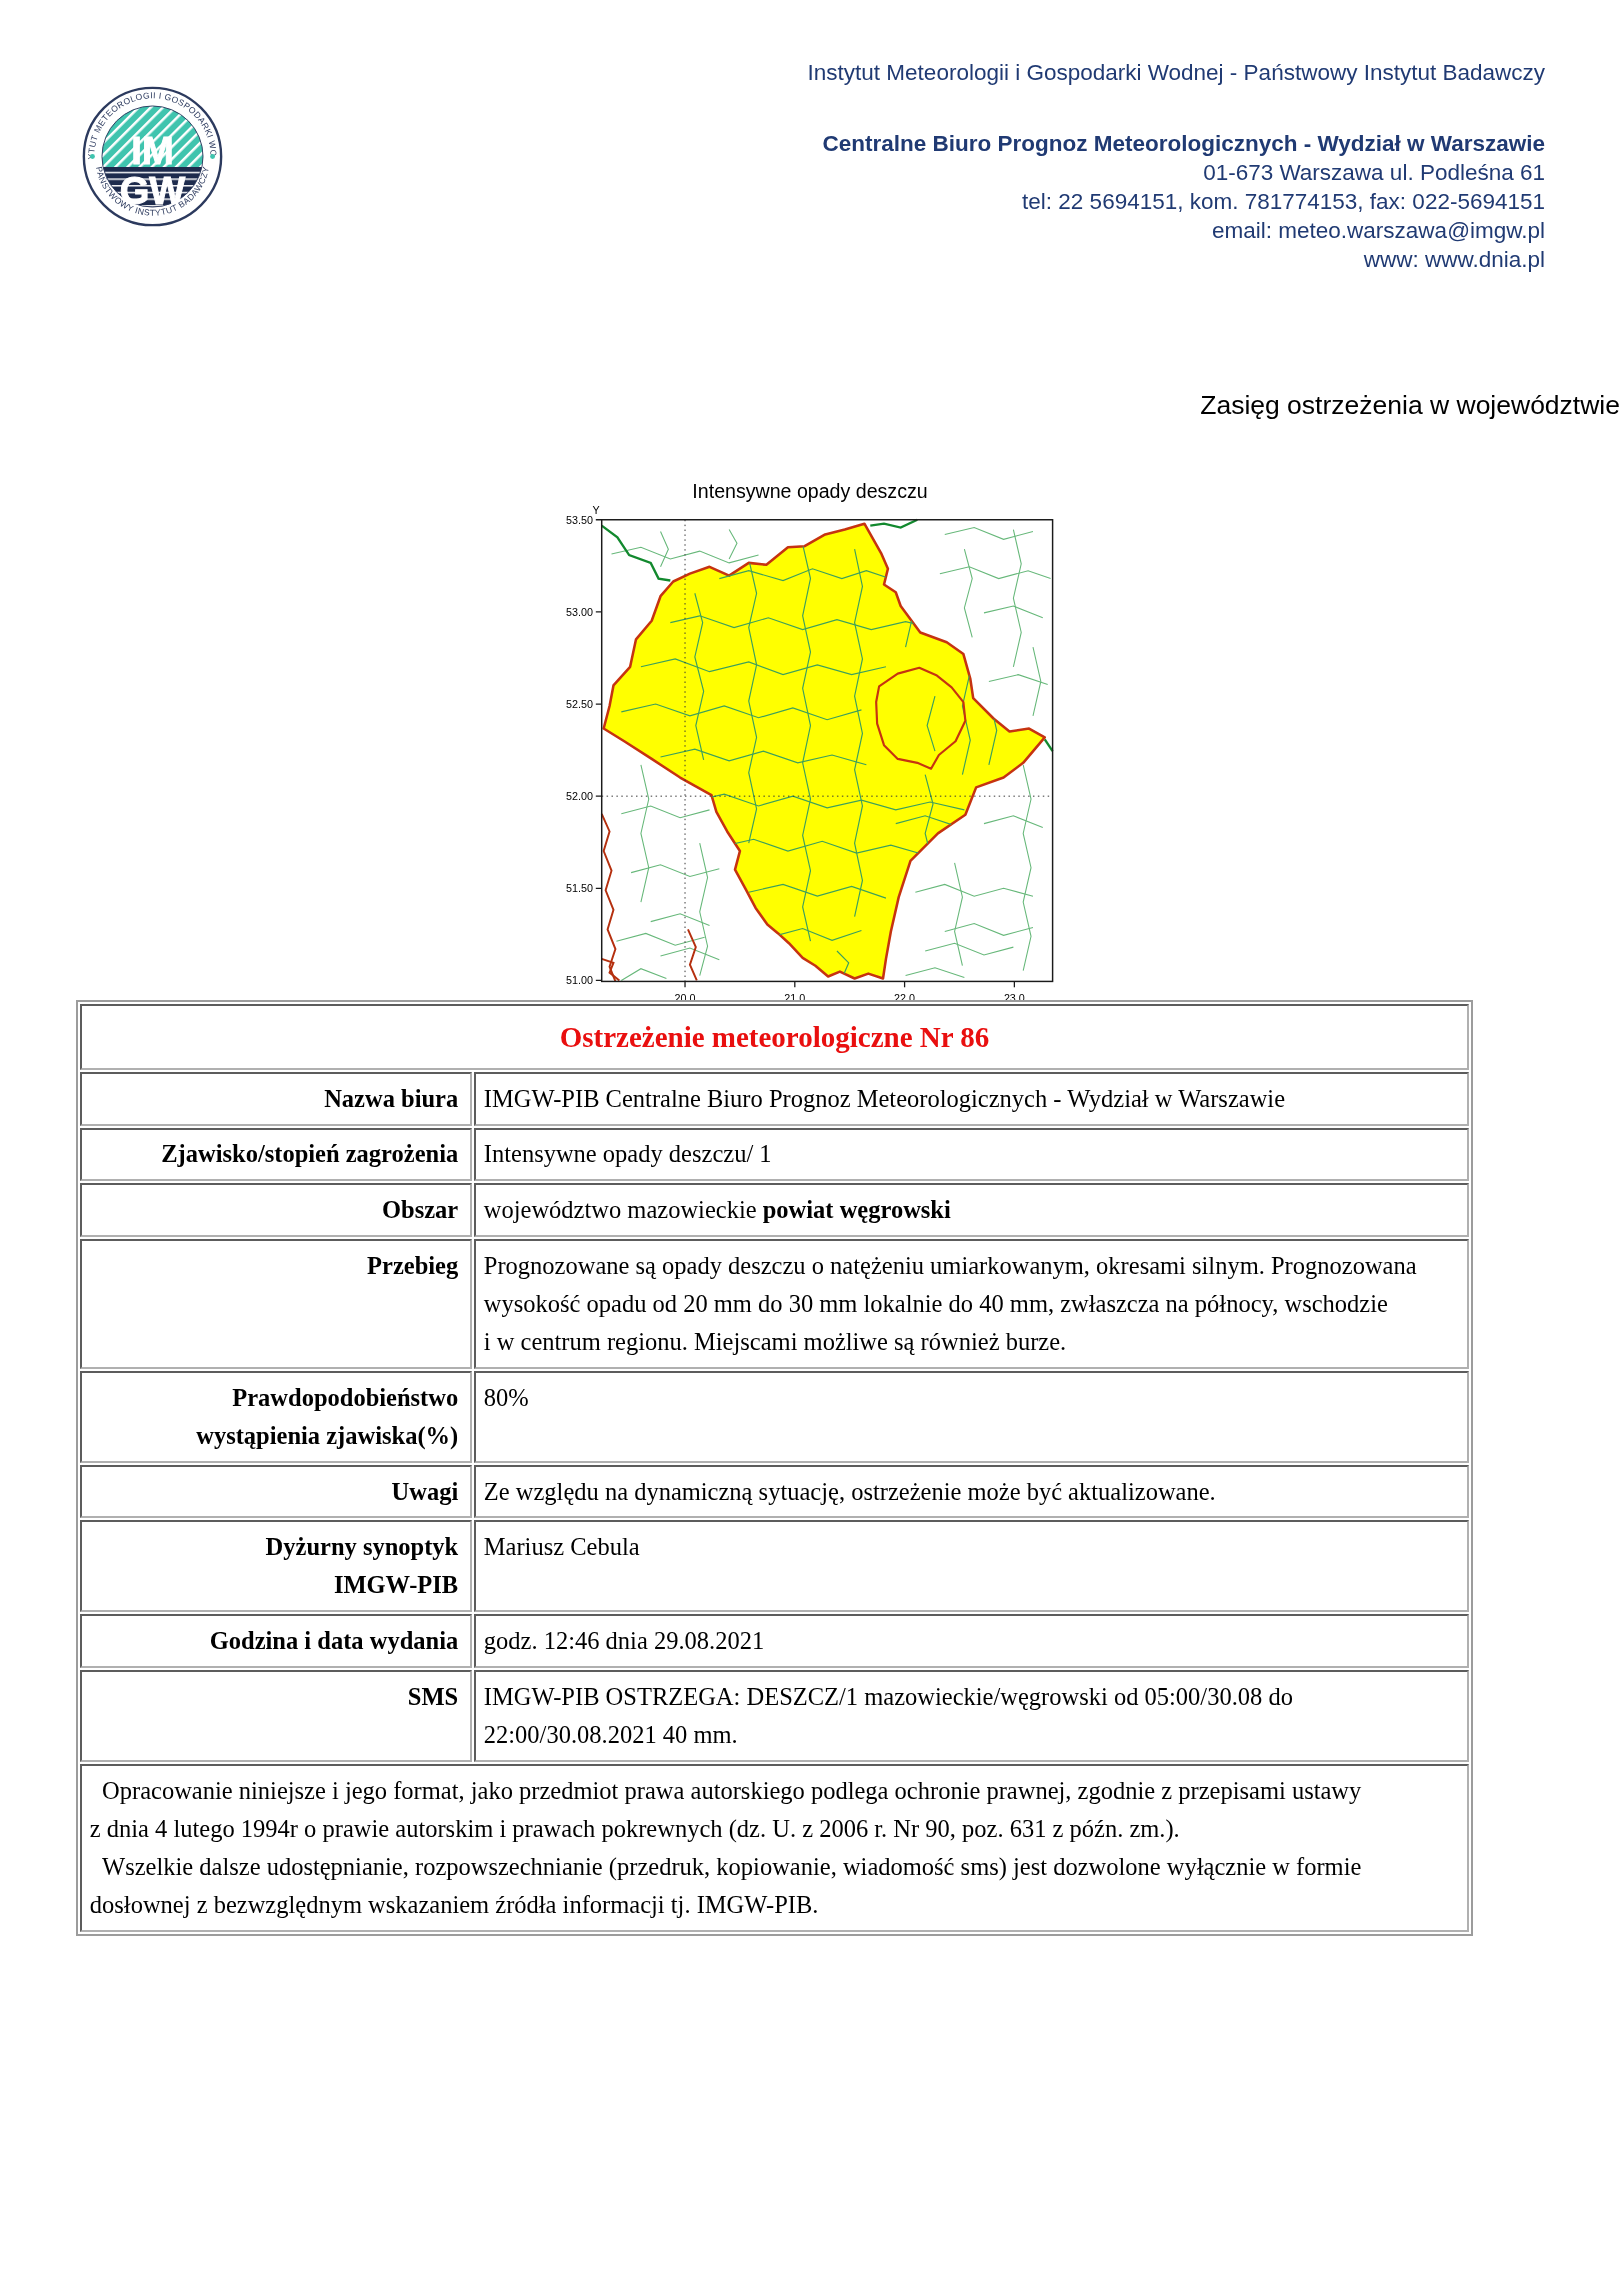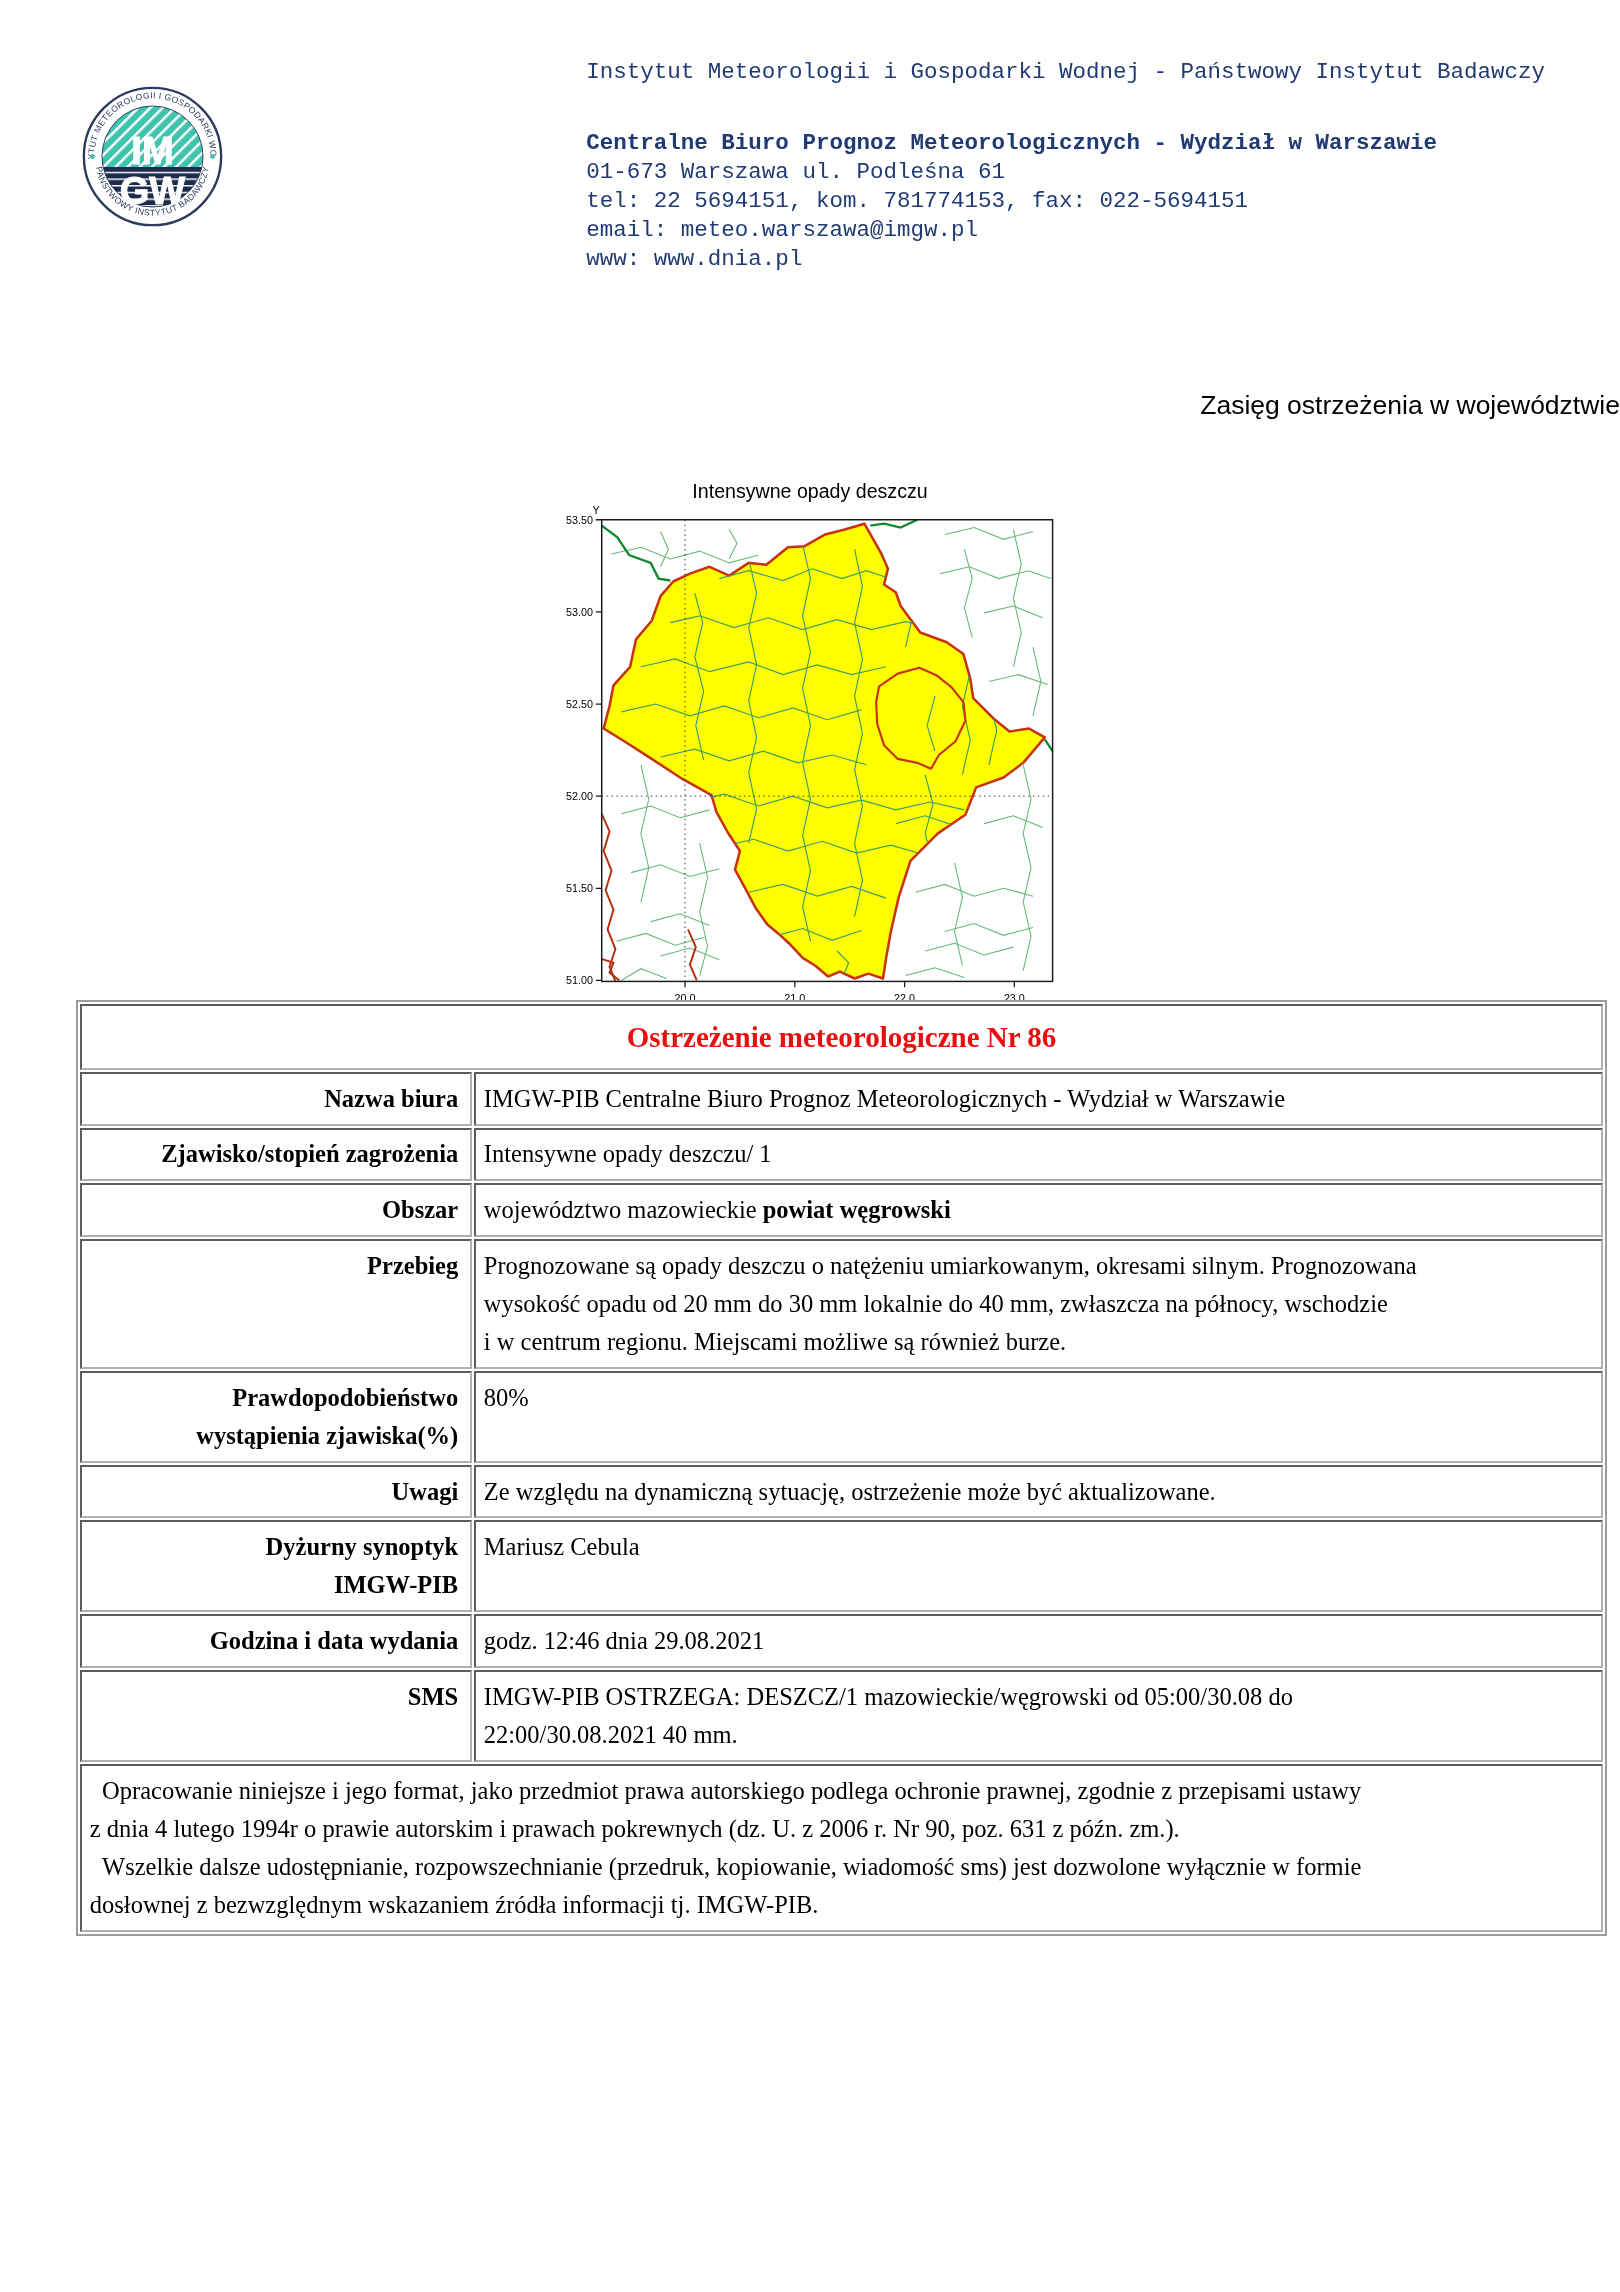--- a/index.html
+++ b/index.html
@@ -3,38 +3,38 @@
 <meta charset="utf-8">
 <style>
   html,body{margin:0;padding:0;background:#fff;}
   .page{position:relative;width:1620px;height:2293px;background:#ffffff;
         font-family:"Liberation Serif",serif;overflow:hidden;}
 
   
   .logo{position:absolute;left:81px;top:85px;width:143px;height:143px;}
 
   
-  .contact{position:absolute;top:58px;right:75px;text-align:left;
-           font-family:Liberation Mono, monospace;font-size:22.5px;
+  .contact{position:absolute;top:58px;right:75px;text-align:right;
+           font-family:Liberation Sans, sans-serif;font-size:22.5px;
            line-height:29px;color:#203a73;}
   .contact div:nth-child(2){font-weight:bold;margin-top:42px;}
 
   
   .sec-title{position:absolute;top:390px;left:0;width:100%;text-align:right;
              font-family:"Liberation Sans",sans-serif;font-size:26.5px;color:#000;}
 
   
   .map-wrap{position:absolute;top:480px;left:50%;transform:translateX(-50%);width:495px;}
   .map-title{text-align:center;font-family:"Liberation Sans",sans-serif;
              font-size:19.6px;color:#000;height:23.5px;}
   .map-svg{display:block;}
   .tick-label{font-family:"Liberation Sans",sans-serif;font-size:11px;fill:#000;}
 
   
-  .wtable{position:absolute;top:1000px;left:76px;width:1531px;
+  .wtable{position:absolute;top:1000px;left:76px;width:1397px;
           border-collapse:separate;border-spacing:2px;
           border:2px solid #9c9c9c;background:#fff;table-layout:fixed;}
   .wtable td{border:2px inset #b0b0b0;font-size:24.5px;line-height:38px;
              padding:5.9px 11.8px 5.9px 7.8px;vertical-align:top;color:#000;
              white-space:pre-wrap;word-wrap:break-word;}
   .wtable td.lbl{font-weight:bold;text-align:right;}
   .wtable td.title-cell{text-align:center;font-weight:bold;font-size:29px;
                         line-height:48px;color:#e90f0f;padding:6.9px;}
 </style>
 </head>

